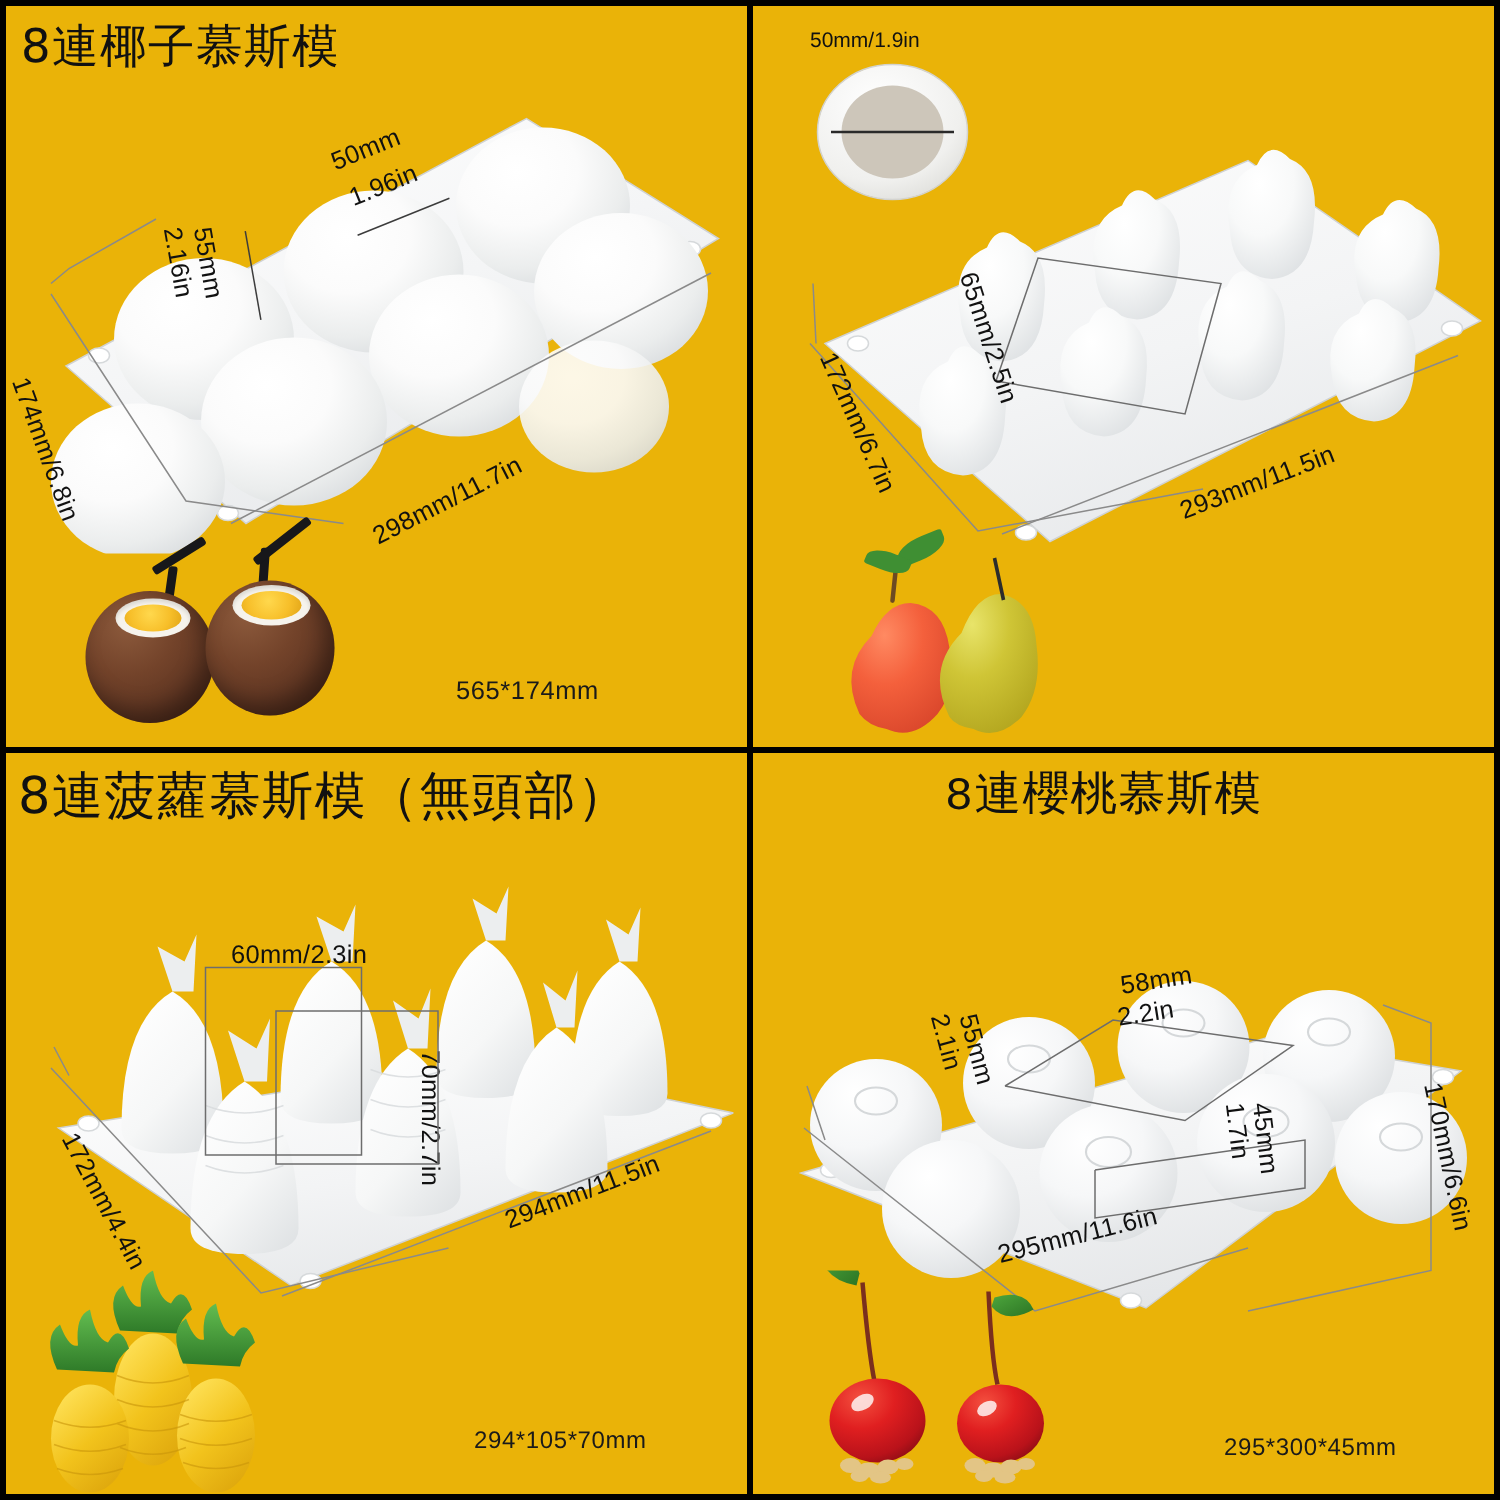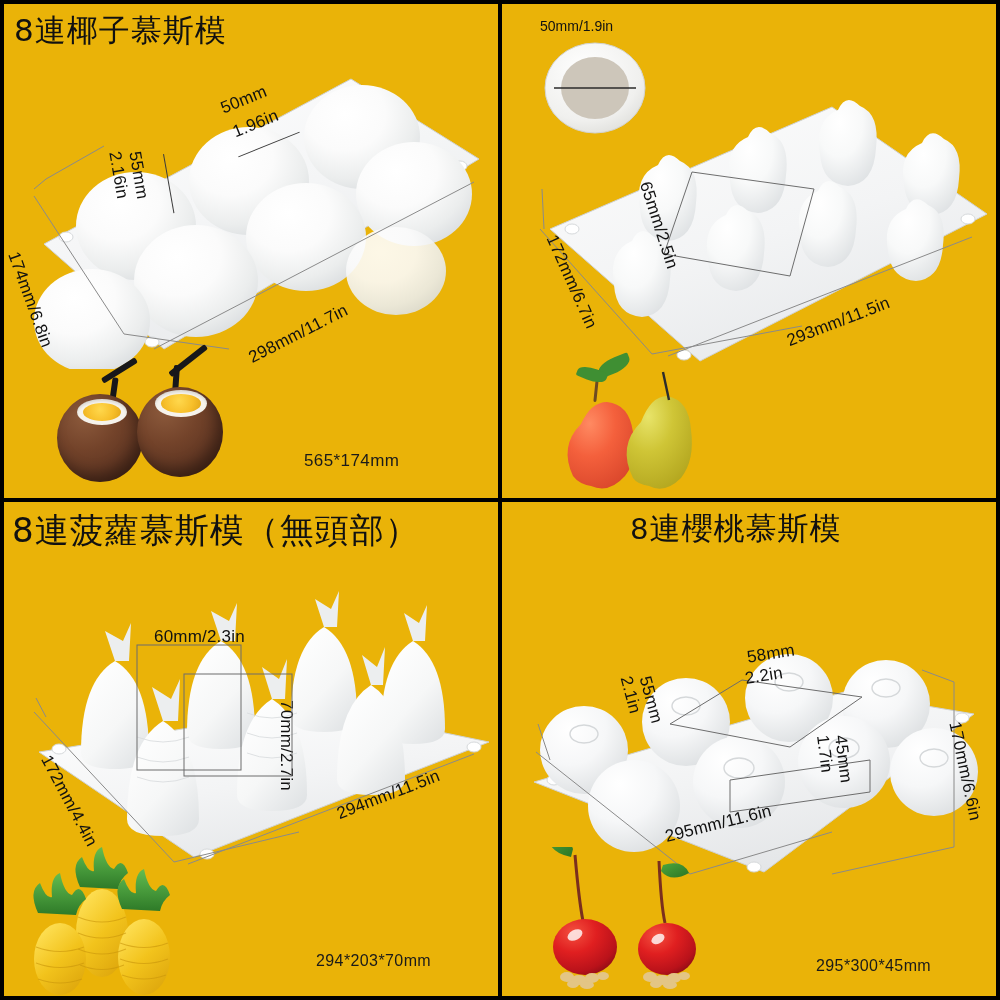--- a/index.html
+++ b/index.html
@@ -380,21 +380,21 @@
             <path d="M14,116 q24,9 48,0"></path>
             <path d="M16,132 q22,8 44,0"></path>
           <path d="M98,96 q24,9 48,0"></path>
             <path d="M98,112 q24,9 48,0"></path>
             <path d="M100,128 q22,8 44,0"></path>
         </g>
       </svg>
     </div>
 
     <div class="spec" style="left:312px;top:405px;font-size:16px;">
-      <div>294*203*70mm</div>
+      <div>294*105*70mm</div>
       
     </div>
   </div>
 
   <div class="panel p-br">
     <div class="title" style="left:128px;top:6px;font-family:Liberation Mono, monospace;">8連櫻桃慕斯模</div>
 
     <div style="position:absolute;left:12px;top:80px;width:480px;height:300px;">
       <svg width="480" height="300" viewBox="0 0 480 300">
         <defs>

